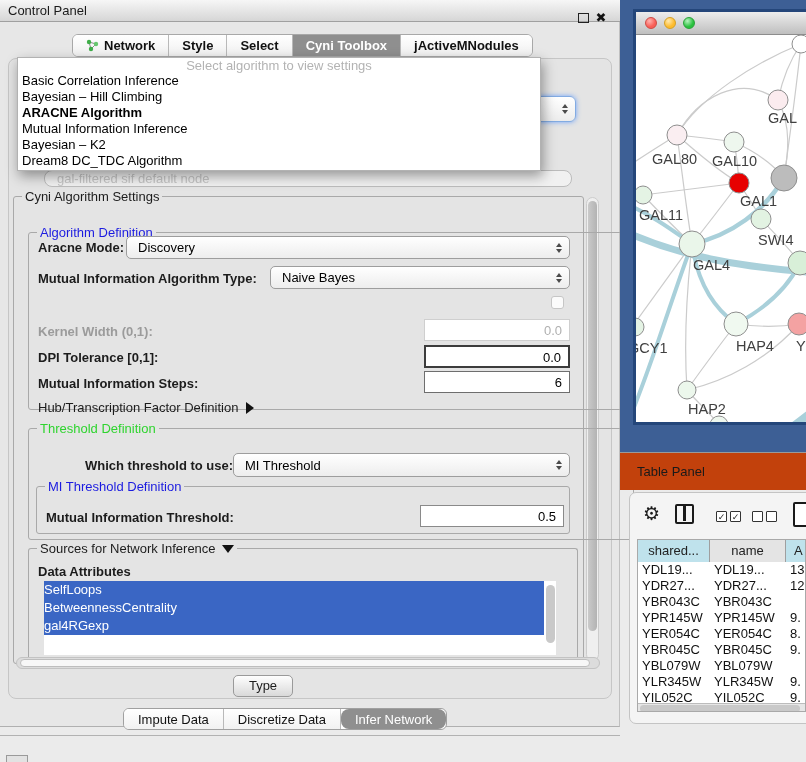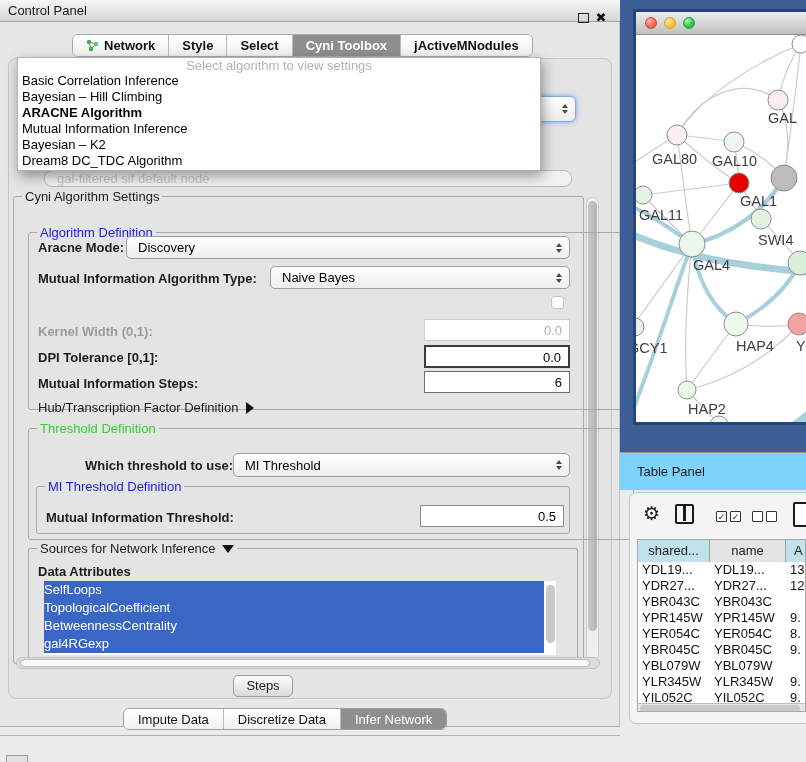--- a/index.html
+++ b/index.html
@@ -79,40 +79,40 @@
   .vscroll { left:586px; top:197px; width:13px; height:464px; background:#efefef; border:1px solid #cccccc; border-radius:7px; }
   .vscroll .thumb { position:absolute; left:1px; top:3px; width:9px; height:430px; background:linear-gradient(90deg,#cacaca,#b3b3b3); border-radius:5px; }
   .hscroll { left:16px; top:657px; width:584px; height:12px; background:#dcdcdc; border:1px solid #c3c3c3; border-radius:7px; }
   .hscroll .thumb { position:absolute; left:3px; top:1px; width:570px; height:8px; background:#f7f7f7; border:1px solid #bdbdbd; border-radius:5px; }
 
   .apply-btn { left:233px; top:675px; width:60px; height:22px; background:linear-gradient(#fefefe,#d9d9d9);
     border:1px solid #9a9a9a; border-radius:5px; text-align:center; line-height:20px; font-size:13px; }
 
   .bottom-tabbar { left:123px; top:708px; height:22px; display:flex; border:1px solid #a0a0a0; border-radius:6px; overflow:hidden; background:#fff; }
   .bseg { display:flex; align-items:center; padding:0 14px; font-size:13px; background:linear-gradient(#ffffff,#f1f1f1); border-right:1px solid #b9b9b9; color:#111; }
-  .bseg:last-child { border-right:none; }
+  .bseg:last-child { border-right:none;border-radius:8px; }
   .bseg.sel { background:#8f8f8f; color:#fff; }
 
   .mini-box { left:6px; top:755px; width:22px; height:10px; background:#e2e2e2; border:1px solid #9a9a9a; }
   .bottom-line { left:0; top:735px; width:620px; height:1px; background:#b2b2b2; }
 
   
   .desktop { left:620px; top:0; width:186px; height:455px; }
   .nw-frame { left:633px; top:9px; width:180px; height:416px; background:#fff;
     border:3px solid #24467a; border-right:none; }
   .nw-titlebar { position:absolute; left:0; top:0; width:100%; height:23px;
     background:linear-gradient(#ededed,#bfbfbf); border-bottom:1px solid #8d8d8d; display:flex; align-items:center; gap:7px; padding-left:9px; }
   .tl { width:12px; height:12px; border-radius:50%; }
   .tl.red { background:radial-gradient(circle at 35% 30%, #ffb3af, #f95f57 60%); border:1px solid #ce4a43; }
   .tl.yel { background:radial-gradient(circle at 35% 30%, #ffe9b0, #fdbc2e 60%); border:1px solid #d49f24; }
   .tl.grn { background:radial-gradient(circle at 35% 30%, #b8f3c0, #2ac13f 60%); border:1px solid #27a337; }
   .nw-canvas { position:absolute; left:0; top:23px; width:174px; height:387px; background:#fff; overflow:hidden; }
 
   
-  .tp-bar { left:620px; top:452px; width:186px; height:38px; background:#7dd3fc; border-top:1px solid #9a9a9a;
+  .tp-bar { left:620px; top:452px; width:186px; height:38px; background:#c2410c; border-top:1px solid #9a9a9a;
     display:flex; align-items:center; }
   .tp-title { padding-left:17px; font-size:13px; color:#1a1a1a; }
   .tp-outer { left:629px; top:492px; width:190px; height:232px; background:#f4f4f4; border:1px solid #c4c4c4; border-radius:7px; }
   .gear-icon { left:643px; top:504px; font-size:19px; color:#1a1a1a; line-height:19px; }
   .cols-icon { left:675px; top:504px; width:19px; height:20px; border:2.5px solid #1a1a1a; border-radius:2px; }
   .cols-icon::after { content:""; position:absolute; left:6px; top:0; width:2.5px; height:15px; background:#1a1a1a; }
   .ck { position:absolute; width:11px; height:11px; border:1.5px solid #333; border-radius:1px; background:#fff; font-size:9px; line-height:10px; text-align:center; color:#222; }
   .doc-icon { left:793px; top:502px; width:20px; height:25px; border:2.5px solid #1a1a1a; border-radius:2px; background:#fff; }
   .tp-table { left:637px; top:539px; width:169px; height:173px; background:#fff; border:1px solid #a9a9a9; overflow:hidden; }
   .tp-header { position:absolute; left:0; top:0; height:22px; display:flex; width:240px; border-bottom:1px solid #9f9f9f; }
@@ -243,31 +243,30 @@
 
   <div class="group" style="left:28px; top:548px; width:550px; height:114px; border-bottom:none;">
     <span class="legend">
       <span>Sources for Network Inference</span><span class="tri-down"></span>
     </span>
   </div>
   <span class="lbl" style="left:38px; top:564px;">Data Attributes</span>
   <div class="abs src-list">
     <div id="src-items">
         <div class="src-item" style="background: rgb(58, 102, 196);">SelfLoops</div>
-        <div class="src-item" style="background: rgb(58, 102, 196);">TopologicalCoefficient</div>
         <div class="src-item" style="background: rgb(58, 102, 196);">BetweennessCentrality</div>
         <div class="src-item" style="background: rgb(58, 102, 196);">gal4RGexp</div>
       </div>
     <span class="src-scroll"></span>
   </div>
   <div class="abs hscroll">
       <span class="thumb"></span>
     </div>
 
-  <div class="abs apply-btn">Steps</div>
+  <div class="abs apply-btn">Type</div>
 
   <div class="abs bottom-tabbar">
     <div class="bseg">
         <span>Impute Data</span>
       </div>
     <div class="bseg">
         <span>Discretize Data</span>
       </div>
     <div class="bseg sel">
         <span>Infer Network</span>

